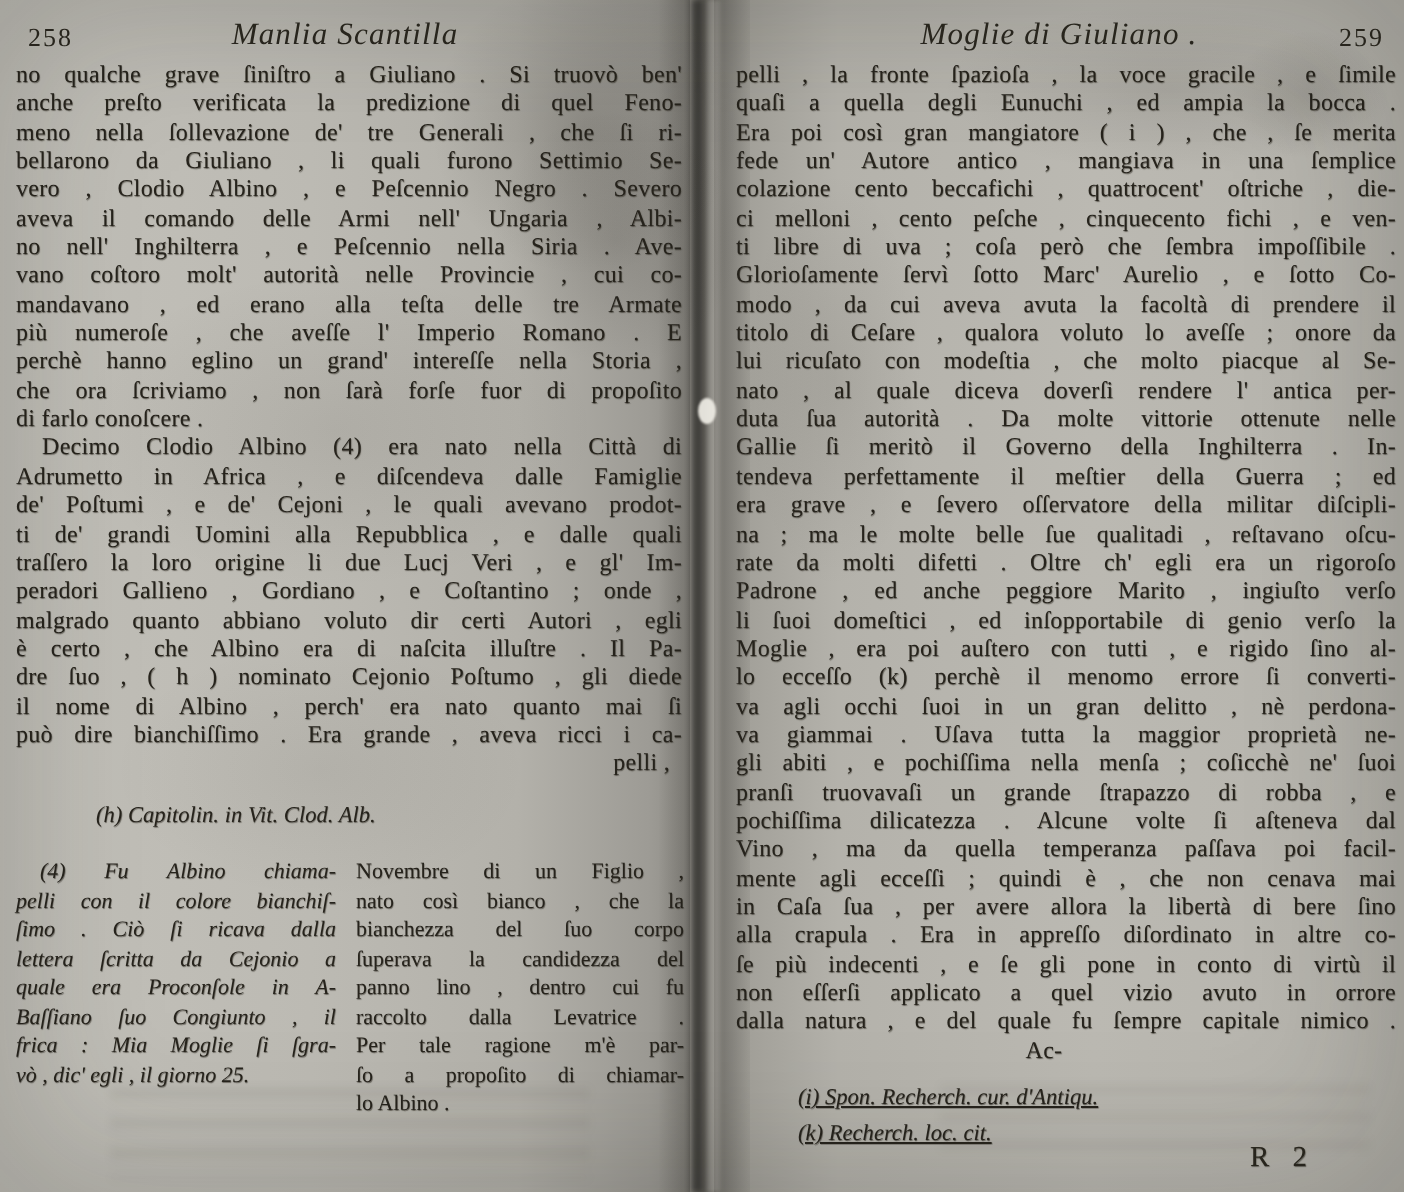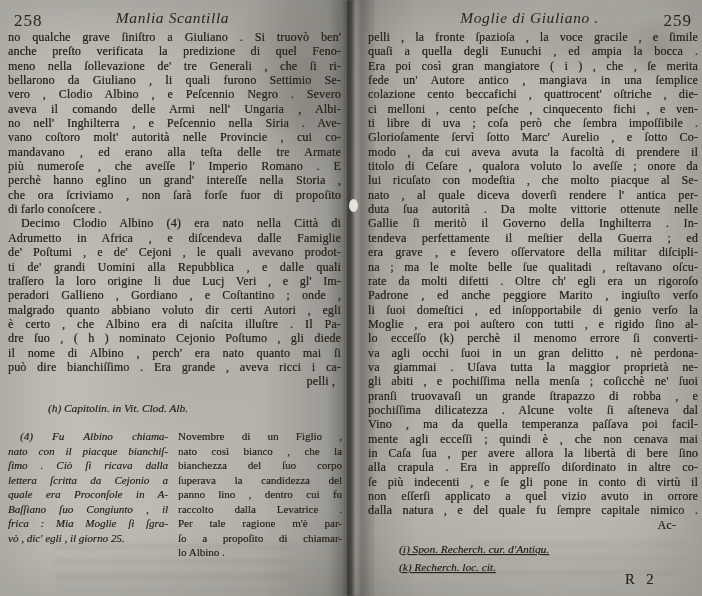--- a/index.html
+++ b/index.html
@@ -7,34 +7,34 @@
     width:702px;height:596px;position:relative;overflow:hidden;
     background:#b2b0a9;
     font-family:"Liberation Serif","DejaVu Serif",serif;
     color:#26231c;
   }
   .page{position:absolute;top:0;height:596px;}
   #left-page{left:0;width:345px;
     background:linear-gradient(to right,#c3c1ba 0%,#bcbab3 45%,#b3b1aa 75%,#9d9b95 94%,#8c8a84 100%);}
   #right-page{left:357px;width:345px;
     background:linear-gradient(to right,#8e8c86 0%,#a3a19a 5%,#b4b2ab 18%,#bbb9b2 55%,#b5b3ac 100%);}
-  .pagenum{position:absolute;top:11px;font-size:17px;letter-spacing:1px;color:#2a271f;}
+  .pagenum{position:absolute;top:11px;font-size:13px;letter-spacing:1px;color:#2a271f;}
   #left-page .pagenum{left:14px;}
   #right-page .pagenum{right:10px;}
   .running-title{position:absolute;top:9px;left:0;width:100%;text-align:center;
     font-style:italic;font-size:15.5px;letter-spacing:0.6px;color:#2a271f;}
   .body-block{position:absolute;font-size:12px;line-height:14.35px;
     text-shadow:0.3px 0.3px 0.5px rgba(38,34,26,0.55);letter-spacing:0.15px;}
   #left-body{top:30px;left:8px;width:333px;}
   #right-body{top:30px;left:11px;width:330px;}
   .lines > div{text-align:justify;text-align-last:justify;}
   .noju-last > div:last-child{text-align-last:left;}
   .indent-first > div:first-child{text-indent:13px;}
   .hang-line{text-align:right;padding-right:6px;}
-  .catchword{text-align:right;padding-right:22px;}
+  .catchword{text-align:center;padding-right:22px;}
   .footnote{position:absolute;font-size:11.3px;font-style:italic;line-height:15px;
     text-shadow:0.3px 0.3px 0.4px rgba(38,34,26,0.5);}
   #fn-h{top:401px;left:48px;width:290px;}
   #fn4{top:429px;left:8px;width:334px;display:flex;font-size:11px;line-height:14.5px;}
   #fn4-left{width:160px;font-style:italic;}
   #fn4-right{width:164px;margin-left:10px;font-style:normal;}
   #fn4-left > div:first-child{text-indent:12px;}
   #right-fns{top:542px;left:42px;width:290px;font-size:11.3px;}
   #right-fns div{margin-bottom:3px;text-decoration:underline;}
   .signature{position:absolute;top:571px;left:268px;font-size:14.5px;
@@ -112,21 +112,21 @@
         <div>può dire bianchiſſimo . Era grande , aveva ricci i ca-</div>
       </div>
     <div class="hang-line">pelli ,</div>
   </div>
 
   <div class="footnote" id="fn-h">(h) Capitolin. in Vit. Clod. Alb.</div>
 
   <div id="fn4" class="footnote">
     <div id="fn4-left" class="lines noju-last">
         <div>(4) Fu Albino chiama-</div>
-        <div>nato con il piacque bianchiſ-</div>
+        <div>pelli con il colore bianchiſ-</div>
         <div>ſimo . Ciò ſi ricava dalla</div>
         <div>lettera ſcritta da Cejonio a</div>
         <div>quale era Proconſole in A-</div>
         <div>Baſſiano ſuo Congiunto , il</div>
         <div>frica : Mia Moglie ſi ſgra-</div>
         <div>vò , dic' egli , il giorno 25.</div>
       </div>
     <div id="fn4-right" class="lines noju-last">
         <div>Novembre di un Figlio ,</div>
         <div>nato così bianco , che la</div>

